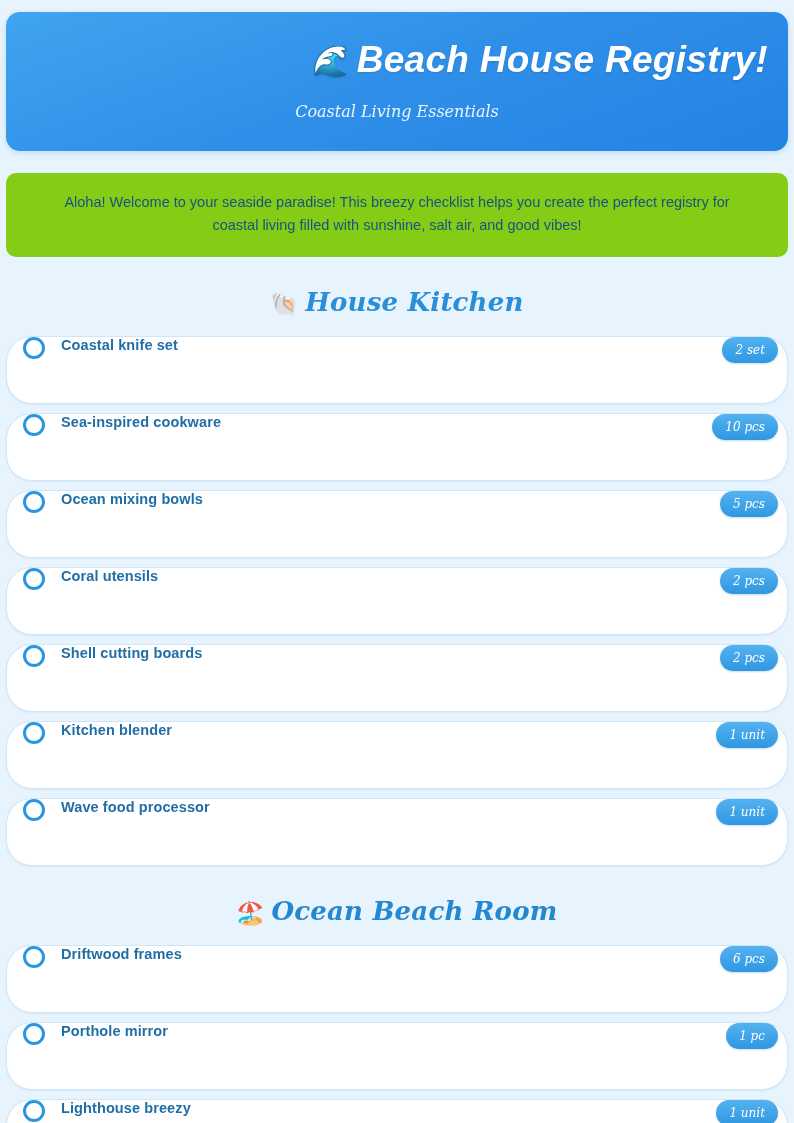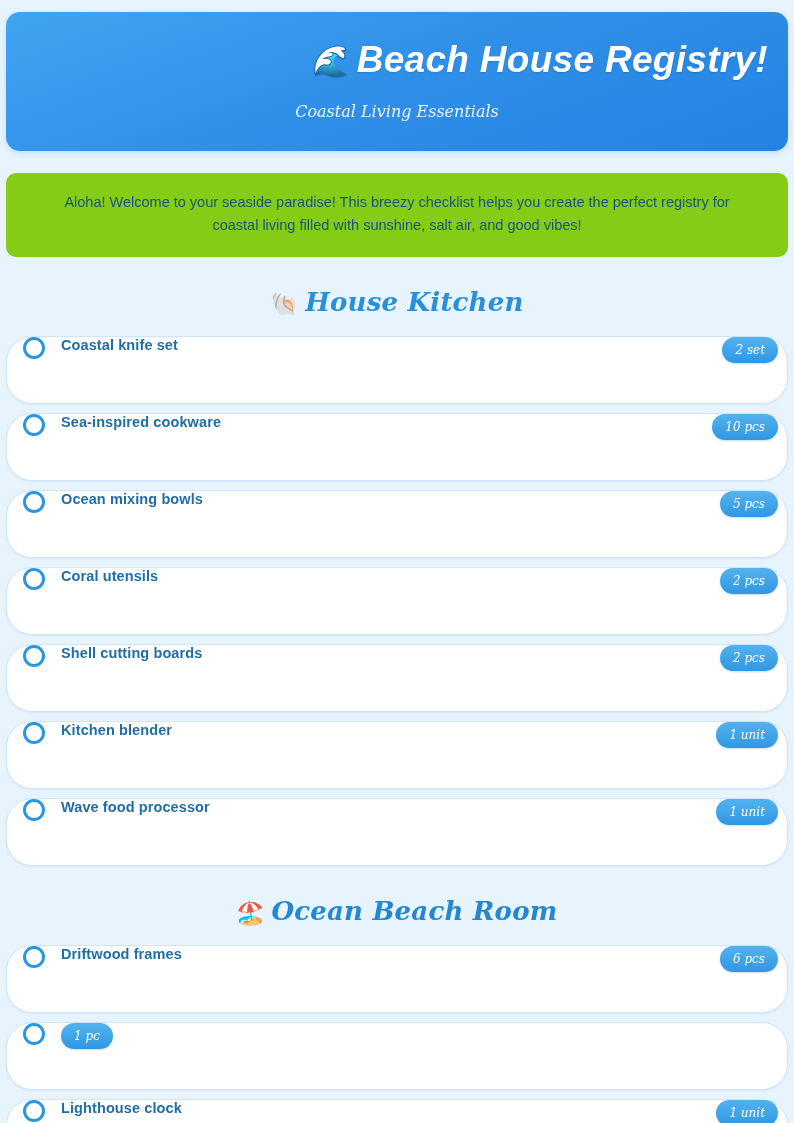--- a/index.html
+++ b/index.html
@@ -185,25 +185,26 @@
       </div>
       <div class="section-title living"><span class="s-emoji">🏖️</span><span>Ocean Beach Room</span></div>
       <div>
         <div class="item">
           <span class="checkbox"></span>
           <span class="item-label">Driftwood frames</span>
           <span class="qty">6 pcs</span>
         </div>
         <div class="item">
           <span class="checkbox"></span>
+          <span class="item-label">Porthole mirror</span>
           <span class="qty">1 pc</span>
         </div>
         <div class="item">
           <span class="checkbox"></span>
-          <span class="item-label">Lighthouse clock</span>
+          <span class="item-label">Lighthouse breezy</span>
           <span class="qty">1 unit</span>
         </div>
         <div class="item">
           <span class="checkbox"></span>
           <span class="item-label">Sand pillows</span>
           <span class="qty">6 pcs</span>
         </div>
       </div>
     </div>
 

